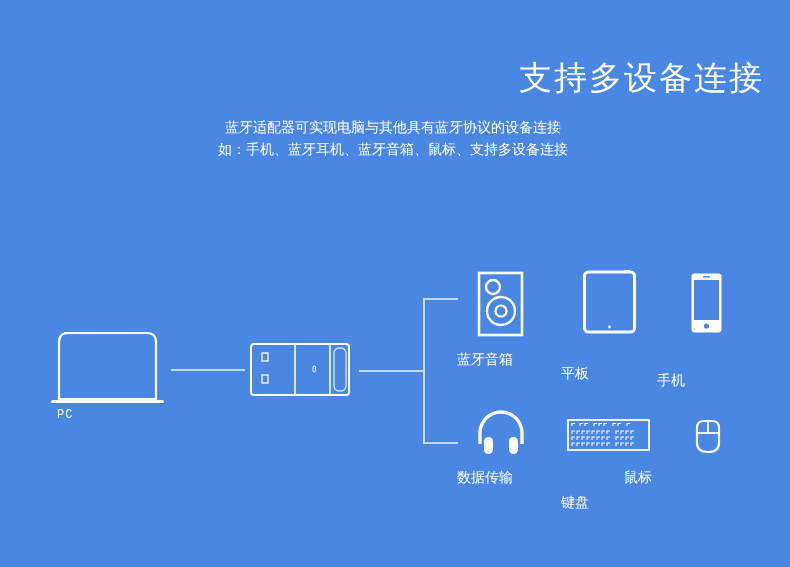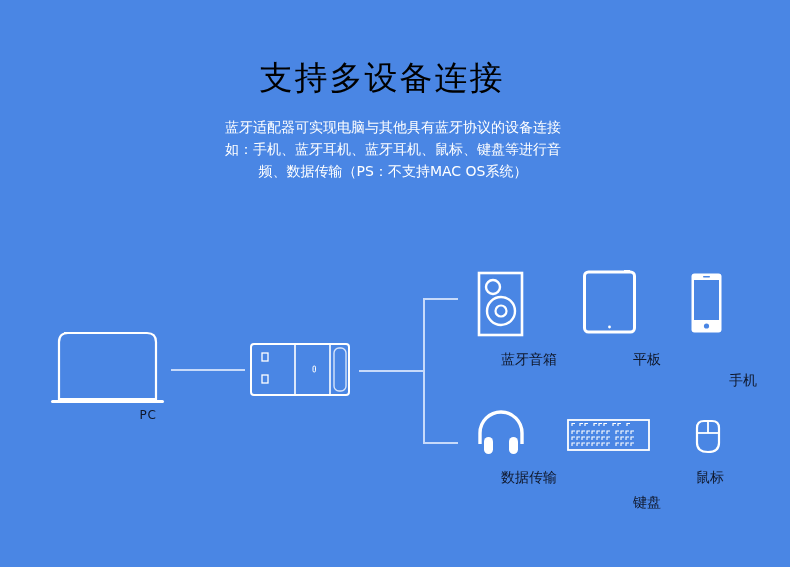--- a/index.html
+++ b/index.html
@@ -5,44 +5,43 @@
   html, body { margin: 0; padding: 0; }
   body {
     width: 790px; height: 567px; overflow: hidden;
     background: #4a86e4;
     font-family: "DejaVu Sans", "Liberation Sans", sans-serif;
     color: #ffffff;
     position: relative;
   }
   .title {
     position: absolute; left: 0; width: 764px; top: 56px;
-    text-align: center; font-size: 33px; font-weight: 300; letter-spacing: 2px;
-    color: #000000;
+    text-align: right; font-size: 33px; font-weight: 300; letter-spacing: 2px;
+    color: #ffffff;
   }
   .desc {
     position: absolute; left: 0; width: 786px; top: 116px;
     text-align: center; font-size: 14px; line-height: 22px; color: #ffffff;
   }
   .desc div { white-space: nowrap; }
   .line { position: absolute; background: #c7dafa; }
   .icon { position: absolute; }
   .label {
-    position: absolute; font-size: 14px; text-align: right; width: 100px; color: #0f172a;
+    position: absolute; font-size: 14px; text-align: left; width: 100px; color: #ffffff; font-family: Liberation Mono, monospace;
   }
   .pc-label { font-size: 12px; letter-spacing: 1px; }
 </style>
 </head>
 <body>
 
 <div class="title">支持多设备连接</div>
 
 <div class="desc">
   <div>蓝牙适配器可实现电脑与其他具有蓝牙协议的设备连接</div>
-  <div>如：手机、蓝牙耳机、蓝牙耳机、鼠标、键盘等进行音</div>
-  <div>频、数据传输（PS：不支持MAC OS系统）</div>
+  <div>如：手机、蓝牙耳机、蓝牙音箱、鼠标、支持多设备连接</div>
 </div>
 
 <svg class="icon" style="left:48px;top:330px" width="120" height="76" viewBox="0 0 120 76">
   <path d="M16 3 H99 Q108 3 108 12 V69 H11 V12 Q11 3 20 3 Z" fill="none" stroke="#fff" stroke-width="2.2"></path>
   <rect x="3" y="70" width="113" height="3" rx="1.5" fill="#fff"></rect>
 </svg>
 <div class="label pc-label" style="left:57px;top:408px">PC</div>
 
 <div class="line" style="left:171px;top:369px;width:74px;height:2px"></div>
 
@@ -68,21 +67,21 @@
   <circle cx="24" cy="40" r="14" fill="none" stroke="#fff" stroke-width="2.4"></circle>
   <circle cx="24" cy="40" r="5.5" fill="none" stroke="#fff" stroke-width="2.2"></circle>
 </svg>
 <div class="label" style="left:457px;top:351px">蓝牙音箱</div>
 
 <svg class="icon" style="left:582px;top:269px" width="56" height="66" viewBox="0 0 56 66">
   <rect x="2.5" y="3" width="50" height="60" rx="4" fill="none" stroke="#fff" stroke-width="3"></rect>
   <rect x="42" y="1" width="6" height="1.6" fill="#fff"></rect>
   <circle cx="27.5" cy="58" r="1.4" fill="#fff"></circle>
 </svg>
-<div class="label" style="left:561px;top:351px">平板</div>
+<div class="label" style="left:561px;top:365px">平板</div>
 
 <svg class="icon" style="left:690px;top:272px" width="34" height="63" viewBox="0 0 34 63">
   <rect x="1.5" y="1.5" width="30" height="59" rx="3" fill="#fff"></rect>
   <rect x="4" y="8" width="25" height="40" fill="#4a86e4"></rect>
   <rect x="13" y="4" width="7" height="1.5" rx="0.7" fill="#4a86e4"></rect>
   <circle cx="16.5" cy="54" r="2.6" fill="#4a86e4"></circle>
 </svg>
 <div class="label" style="left:657px;top:372px">手机</div>
 
 <svg class="icon" style="left:476px;top:408px" width="50" height="48" viewBox="0 0 50 48">

